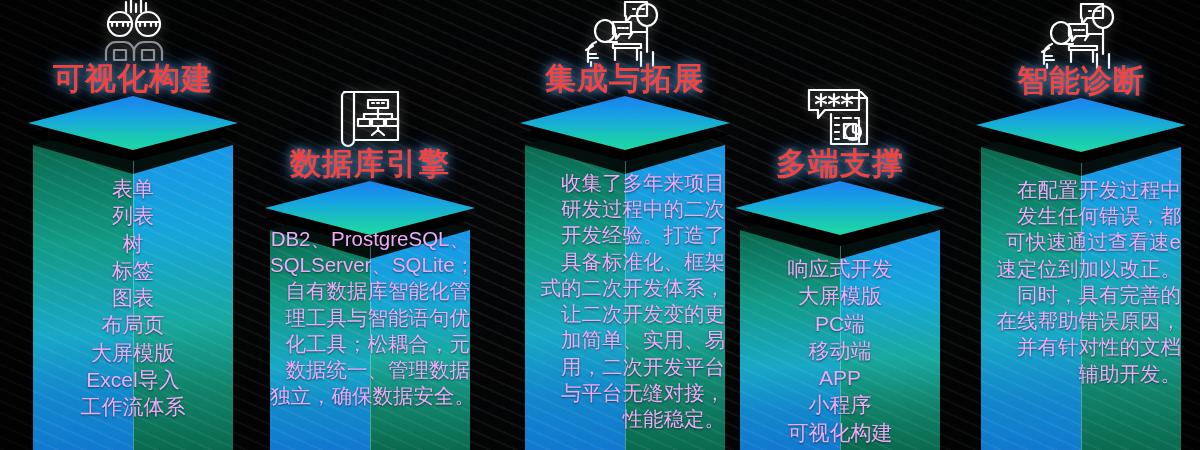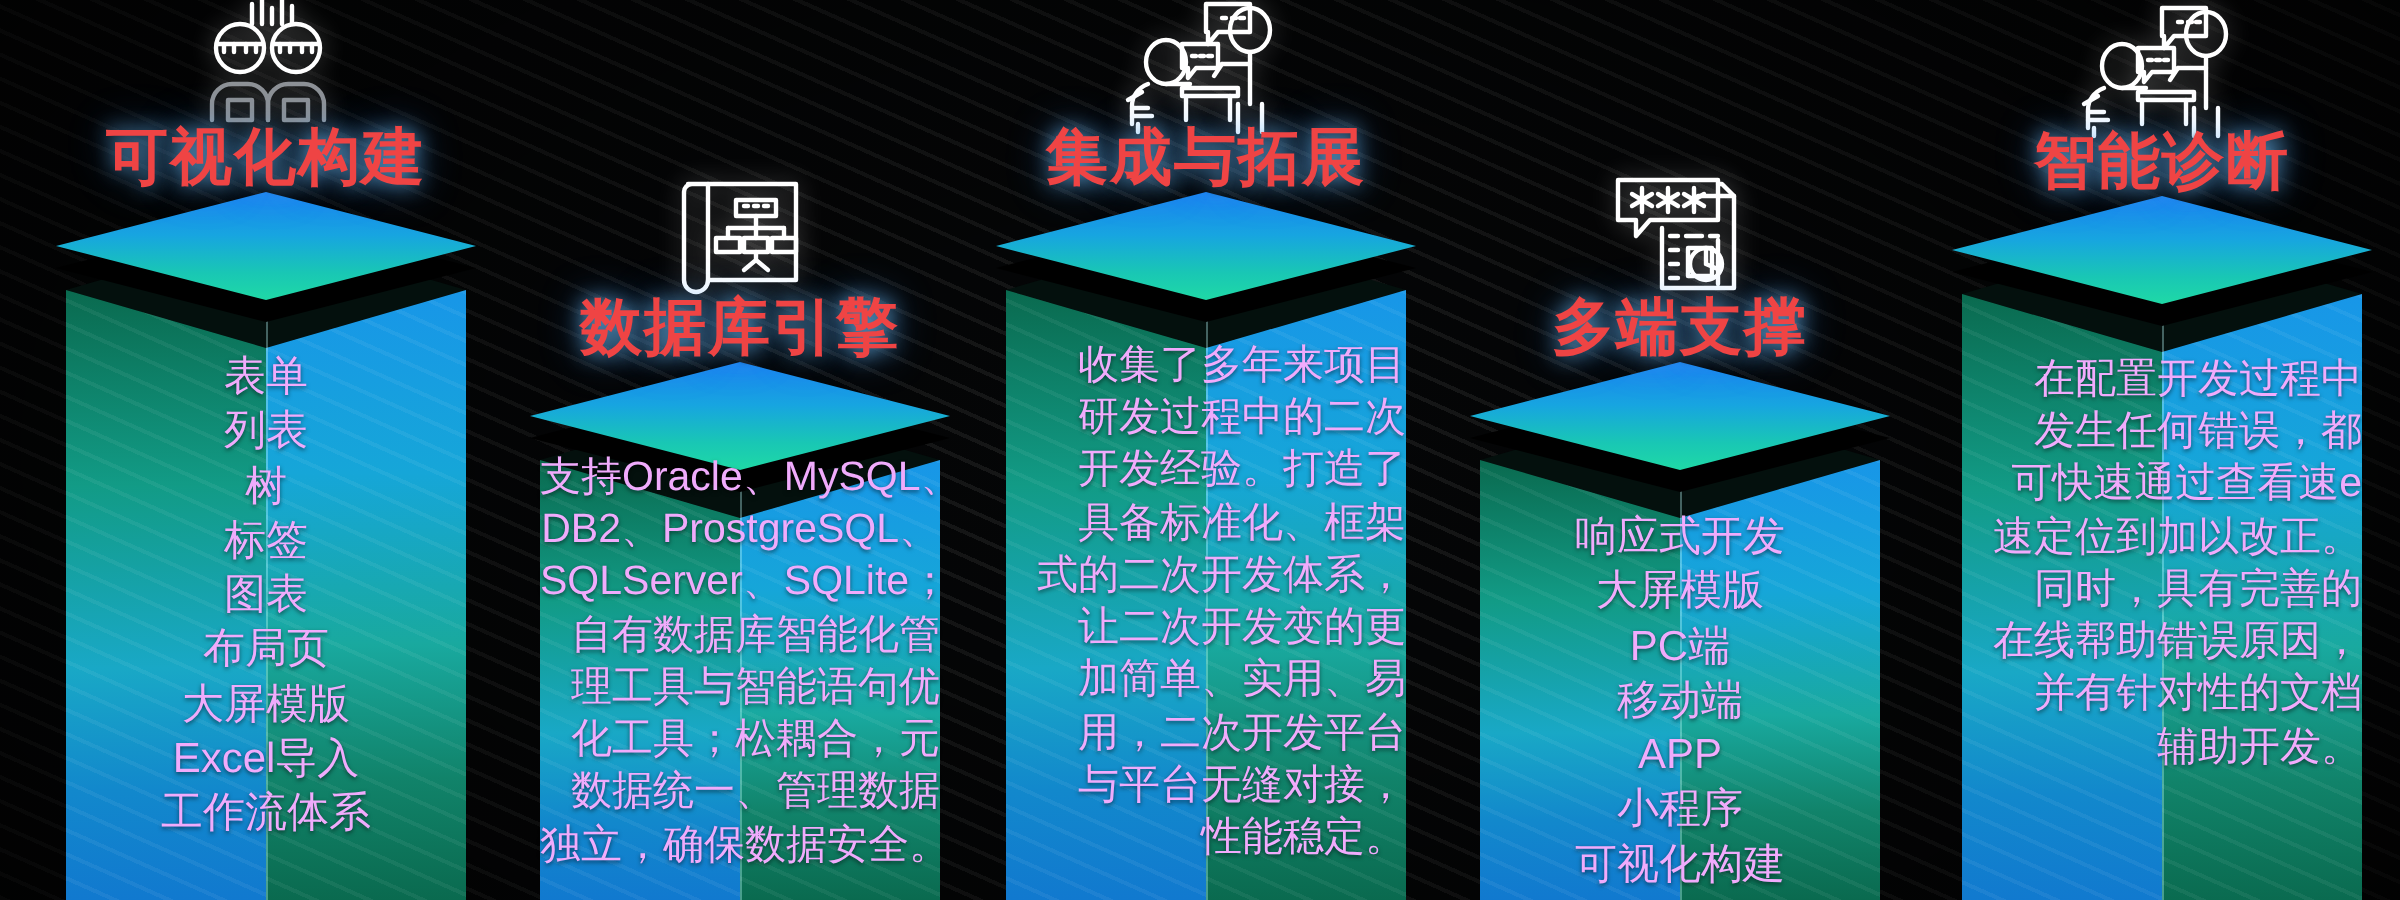--- a/index.html
+++ b/index.html
@@ -195,31 +195,30 @@
         <path d="M34 30v5M48 30v5M62 30v5"></path>
         <rect x="28" y="35" width="12" height="7"></rect>
         <rect x="42" y="35" width="12" height="7"></rect>
         <rect x="56" y="35" width="12" height="7"></rect>
         <path d="M48 42v4l-6 5M48 46l6 5"></path>
       </g>
     </svg>
       </div>
       <div class="col-title" style="top: 143px;">数据库引擎</div>
       <div class="col-body para" style="top: 226px;">
-        <div class="line">支持Oracle、MySQL、</div>
         <div class="line">DB2、ProstgreSQL、</div>
         <div class="line">SQLServer、SQLite；</div>
         <div class="line">自有数据库智能化管</div>
         <div class="line">理工具与智能语句优</div>
         <div class="line">化工具；松耦合，元</div>
         <div class="line">数据统一、管理数据</div>
         <div class="line">独立，确保数据安全。</div>
       </div>
     </div>
-    <div class="col" style="left: 503px; top: 0px; width: 200px; height: 450px;">
+    <div class="col" style="left: 525px; top: 0px; width: 200px; height: 450px;">
       <div class="box" style="top: 116px; height: 334px;">
         <div class="top"></div>
         <div class="body">
           <div class="lf">
             <div class="sheen"></div>
           </div>
           <div class="rf">
             <div class="sheen"></div>
           </div>
         </div>

